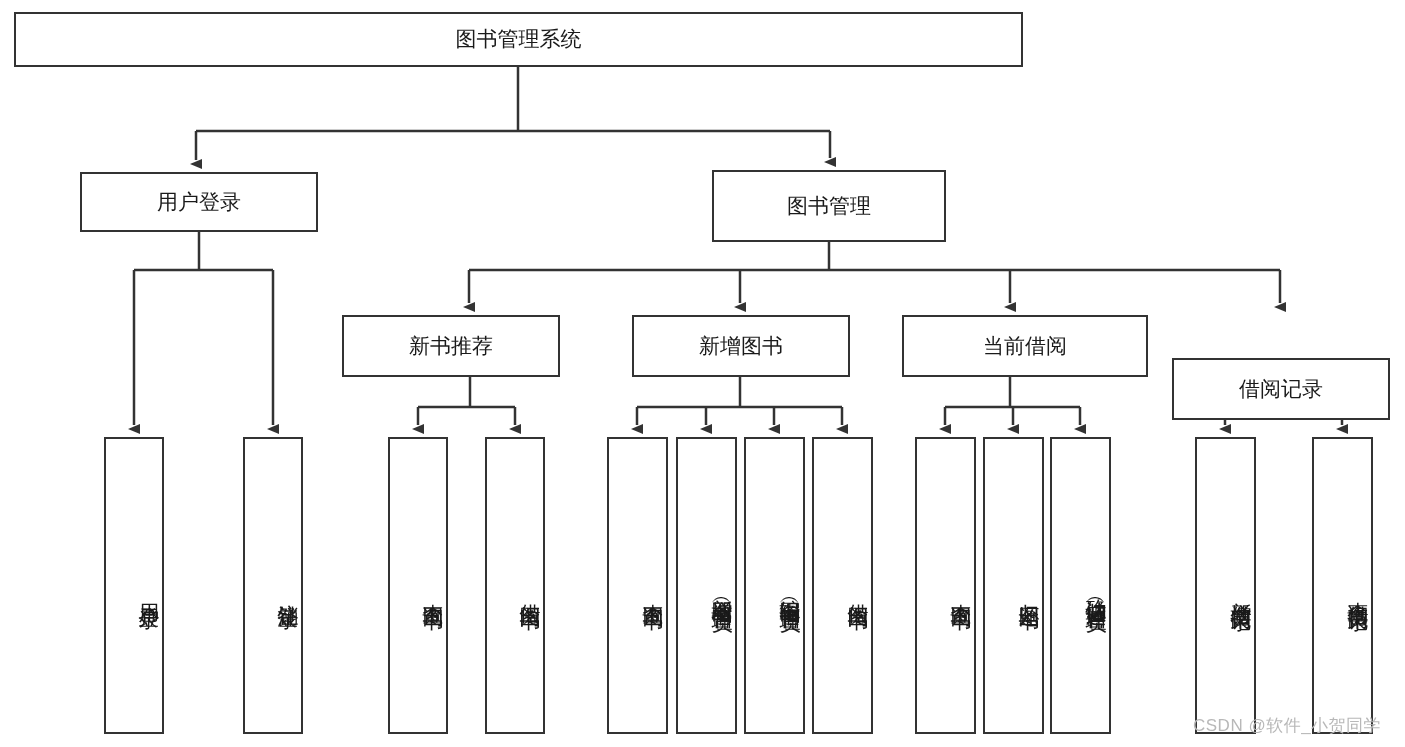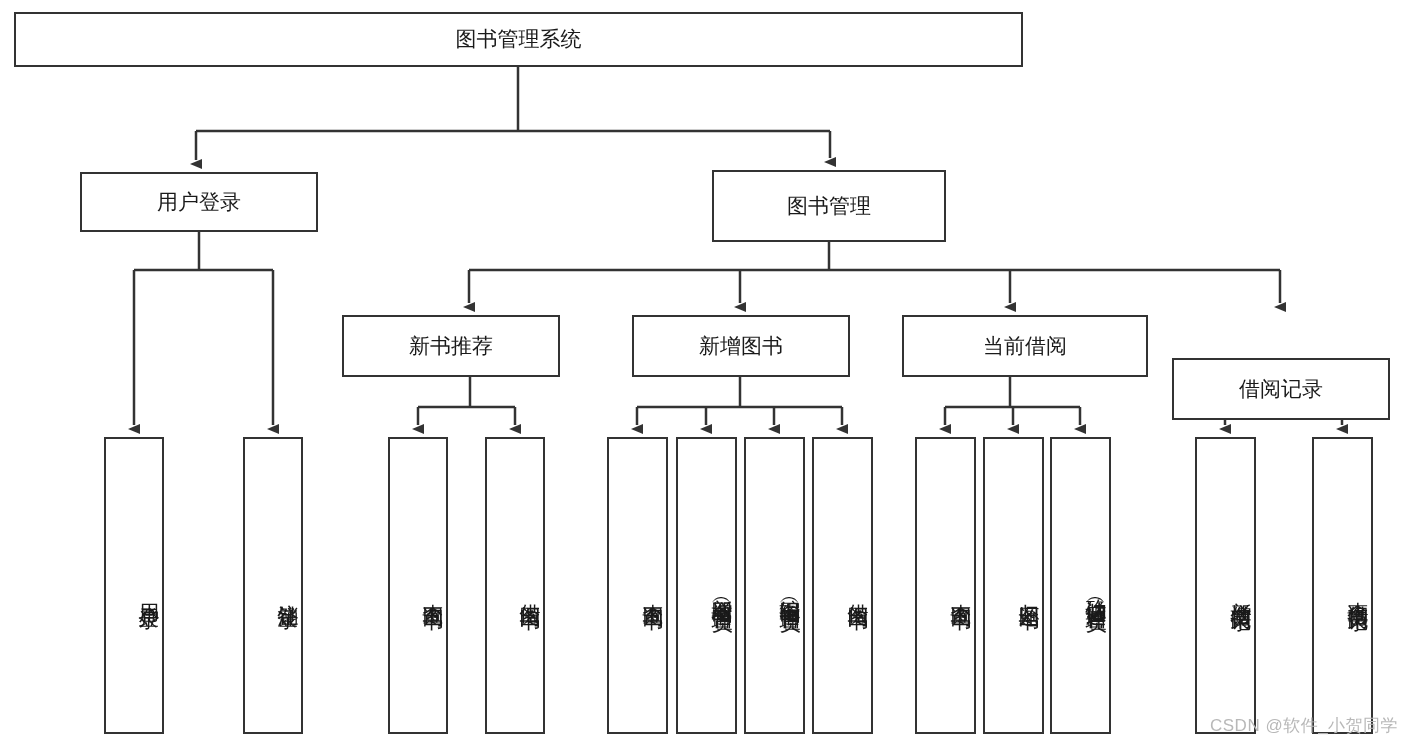--- a/index.html
+++ b/index.html
@@ -173,15 +173,15 @@
   <div class="node vert" style="left: 1050px; top: 437px; width: 61px; height: 297px; border-color: rgb(51, 51, 51); background: rgb(255, 255, 255); color: rgb(26, 26, 26);">
     <span class="node-label">确认归还（管理员）</span>
   </div>
   <div class="node vert" style="left: 1195px; top: 437px; width: 61px; height: 297px; border-color: rgb(51, 51, 51); background: rgb(255, 255, 255); color: rgb(26, 26, 26);">
     <span class="node-label">新增借阅记录</span>
   </div>
   <div class="node vert" style="left: 1312px; top: 437px; width: 61px; height: 297px; border-color: rgb(51, 51, 51); background: rgb(255, 255, 255); color: rgb(26, 26, 26);">
     <span class="node-label">查询借阅记录</span>
   </div>
 
-  <div id="watermark" style="color: rgb(184, 184, 184); margin-left: 17px;">CSDN @软件_小贺同学</div>
+  <div id="watermark" style="color: rgb(184, 184, 184);">CSDN @软件_小贺同学</div>
 
 </div>
 
 </body></html>

